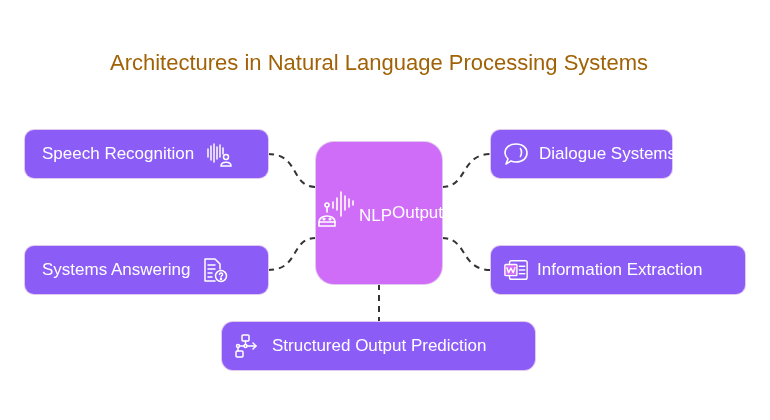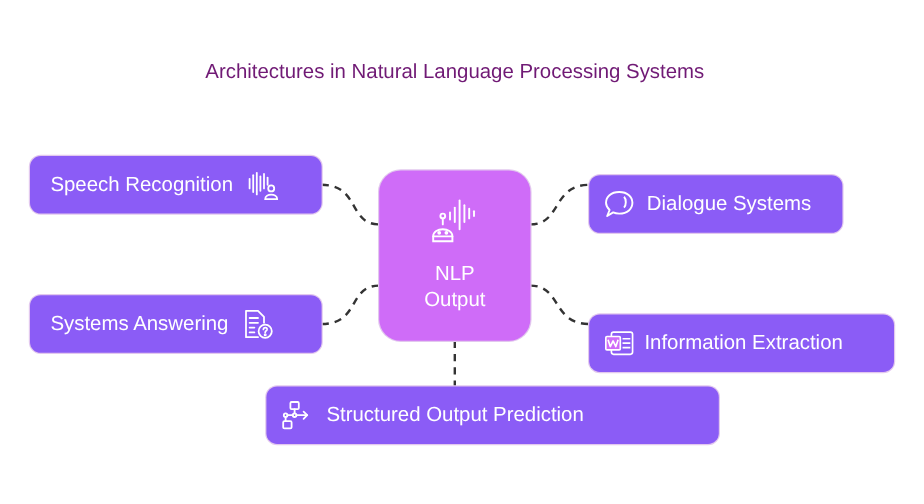--- a/index.html
+++ b/index.html
@@ -1,21 +1,21 @@
 <!DOCTYPE html>
 <html><head>
 <meta charset="utf-8">
 <style>
   html, body { margin:0; padding:0; background:#ffffff; }
   body { width:770px; height:420px; position:relative; overflow:hidden; font-family:"Liberation Sans", sans-serif; }
-  .title { position:absolute; left:0; width:758px; top:50px; text-align:center; font-size:17px; color:#701a75; }
+  .title { position:absolute; left:0; width:758px; top:50px; text-align:center; font-size:22px; color:#a16207; }
   .box { position:absolute; background:#8b5cf6; color:#ffffff; border-radius:9px; box-shadow:0 0 0 1px #e2c8ee; display:flex; align-items:center; font-size:17px; box-sizing:border-box; }
   .box span.label { white-space:nowrap; }
   .ico { display:inline-flex; width:26px; height:26px; align-items:center; justify-content:center; }
-  .center { position:absolute; left:316px; top:142px; width:126px; height:142px; background:#cf6cf8; border-radius:18px; box-shadow:0 0 0 1px #e2c8ee; color:#fff; display:flex; flex-direction:column; align-items:center; justify-content:center; font-size:17px; text-align:center; line-height:22px; }
+  .center { position:absolute; left:316px; top:142px; width:126px; height:142px; background:#cf6cf8; border-radius:18px; box-shadow:0 0 0 1px #e2c8ee; color:#fff; display:flex; flex-direction:row; align-items:center; justify-content:center; font-size:17px; text-align:center; line-height:22px; }
   svg.lines { position:absolute; left:0; top:0; }
 </style>
 </head>
 <body>
 
 <div class="title">Architectures in Natural Language Processing Systems</div>
 
 <svg class="lines" width="770" height="420">
   <path d="M268 154 C300 154, 290 187, 316 187" fill="none" stroke="#333" stroke-width="2" stroke-dasharray="6,5"></path>
   <path d="M268 270 C300 270, 290 238, 316 238" fill="none" stroke="#333" stroke-width="2" stroke-dasharray="6,5"></path>
@@ -54,21 +54,21 @@
         <line x1="8" y1="3" x2="8" y2="21"></line>
       <line x1="11" y1="6" x2="11" y2="18"></line>
         <line x1="14" y1="4" x2="14" y2="16"></line>
         <line x1="17" y1="7" x2="17" y2="13"></line>
       <circle cx="20" cy="16" r="2.5"></circle>
         <path d="M15 25 C15 20, 25 20, 25 25 Z"></path>
     </svg>
   </span>
 </div>
 
-<div class="box" style="left:491px;top:130px;width:211px;height:48px;padding-left:12px;margin-top:16px;">
+<div class="box" style="left:491px;top:130px;width:181px;height:48px;padding-left:12px;">
   <span class="ico" style="margin-right:10px">
     <svg width="26" height="26" viewBox="0 0 26 26" fill="none" stroke="#fff" stroke-width="1.6" stroke-linejoin="round">
       <path d="M13 3 C20 3, 24 7, 24 12 C24 17, 20 21, 13 21 C11 21, 9 20.5, 8 20 L3 23 L5 18 C3 16, 2 14, 2 12 C2 7, 6 3, 13 3 Z"></path>
       <path d="M17 7 C19 9, 19 14, 17 16"></path>
     </svg>
   </span>
   <span class="label">Dialogue Systems</span>
 </div>
 
 <div class="box" style="left:25px;top:246px;width:243px;height:48px;padding-left:17px;">
@@ -80,35 +80,35 @@
         <line x1="6" y1="12" x2="13" y2="12"></line>
         <line x1="6" y1="16" x2="10" y2="16"></line>
         <line x1="6" y1="20" x2="10" y2="20"></line>
       <circle cx="19" cy="19" r="5.5"></circle>
         <path d="M17.5 17.5 C17.5 15.5, 21 15.5, 20.5 17.7 C20.2 18.8, 19 18.8, 19 20"></path>
       <circle cx="19" cy="22" r="0.5" fill="#fff"></circle>
     </svg>
   </span>
 </div>
 
-<div class="box" style="left:491px;top:262px;width:254px;height:48px;padding-left:12px;text-align:center;">
+<div class="box" style="left:491px;top:246px;width:254px;height:48px;padding-left:12px;text-align:center;">
   <span class="ico" style="margin-right:8px">
     <svg width="28" height="26" viewBox="0 0 28 26" fill="none" stroke="#fff" stroke-width="1.5">
       <rect x="7" y="3" width="19" height="20" rx="2"></rect>
       <rect x="2" y="7" width="13" height="12" rx="1" fill="#cf6cf8"></rect>
       <path d="M4 10 L6 16 L8.5 11 L11 16 L13 10" stroke-linejoin="round"></path>
       <line x1="17" y1="9" x2="24" y2="9"></line>
         <line x1="17" y1="13" x2="24" y2="13"></line>
         <line x1="17" y1="17" x2="24" y2="17"></line>
     </svg>
   </span>
   <span class="label">Information Extraction</span>
 </div>
 
-<div class="box" style="left:222px;top:322px;width:377px;height:48px;padding-left:12px;">
+<div class="box" style="left:222px;top:322px;width:313px;height:48px;padding-left:12px;border-radius:11px;">
   <span class="ico" style="margin-right:12px">
     <svg width="26" height="26" viewBox="0 0 26 26" fill="none" stroke="#fff" stroke-width="1.5" stroke-linecap="round" stroke-linejoin="round">
       <rect x="8" y="2" width="7" height="6" rx="1"></rect>
         <rect x="2" y="18" width="7" height="6" rx="1"></rect>
       <circle cx="4" cy="13" r="1.5"></circle>
         <circle cx="11.5" cy="13" r="1.5"></circle>
       <line x1="5.5" y1="13" x2="10" y2="13"></line>
         <line x1="13" y1="13" x2="22" y2="13"></line>
         <path d="M19 10 L22 13 L19 16"></path>
       <line x1="11.5" y1="8" x2="11.5" y2="11.5"></line>

